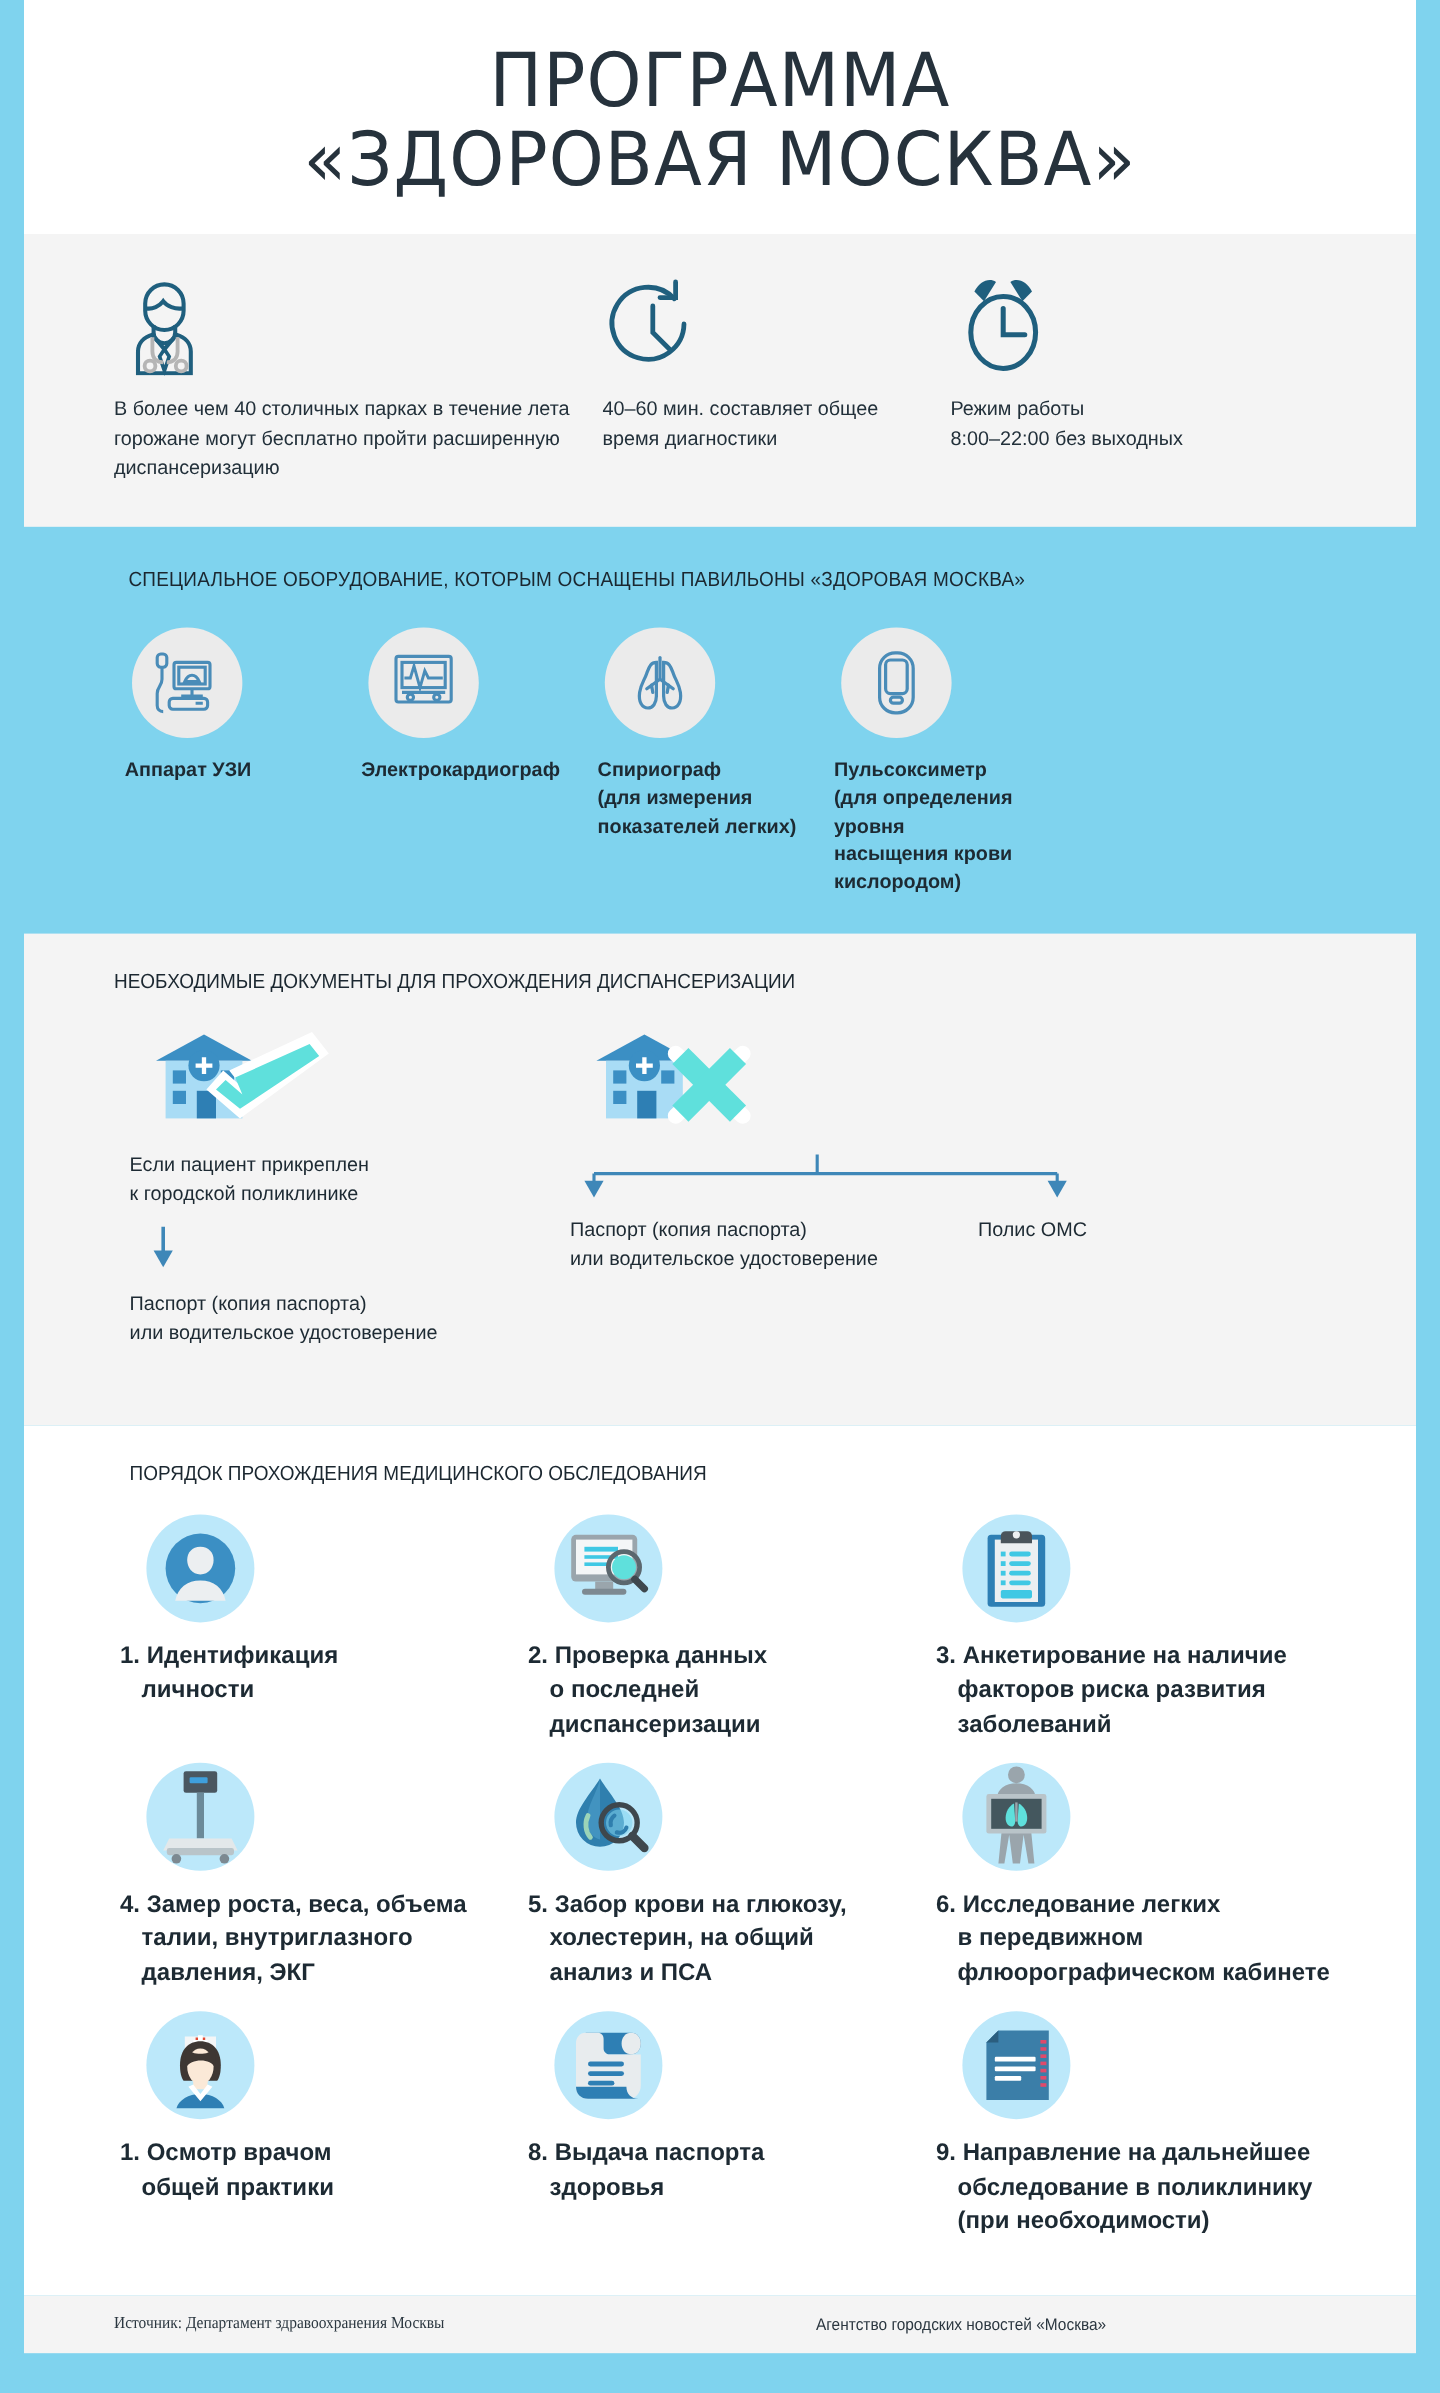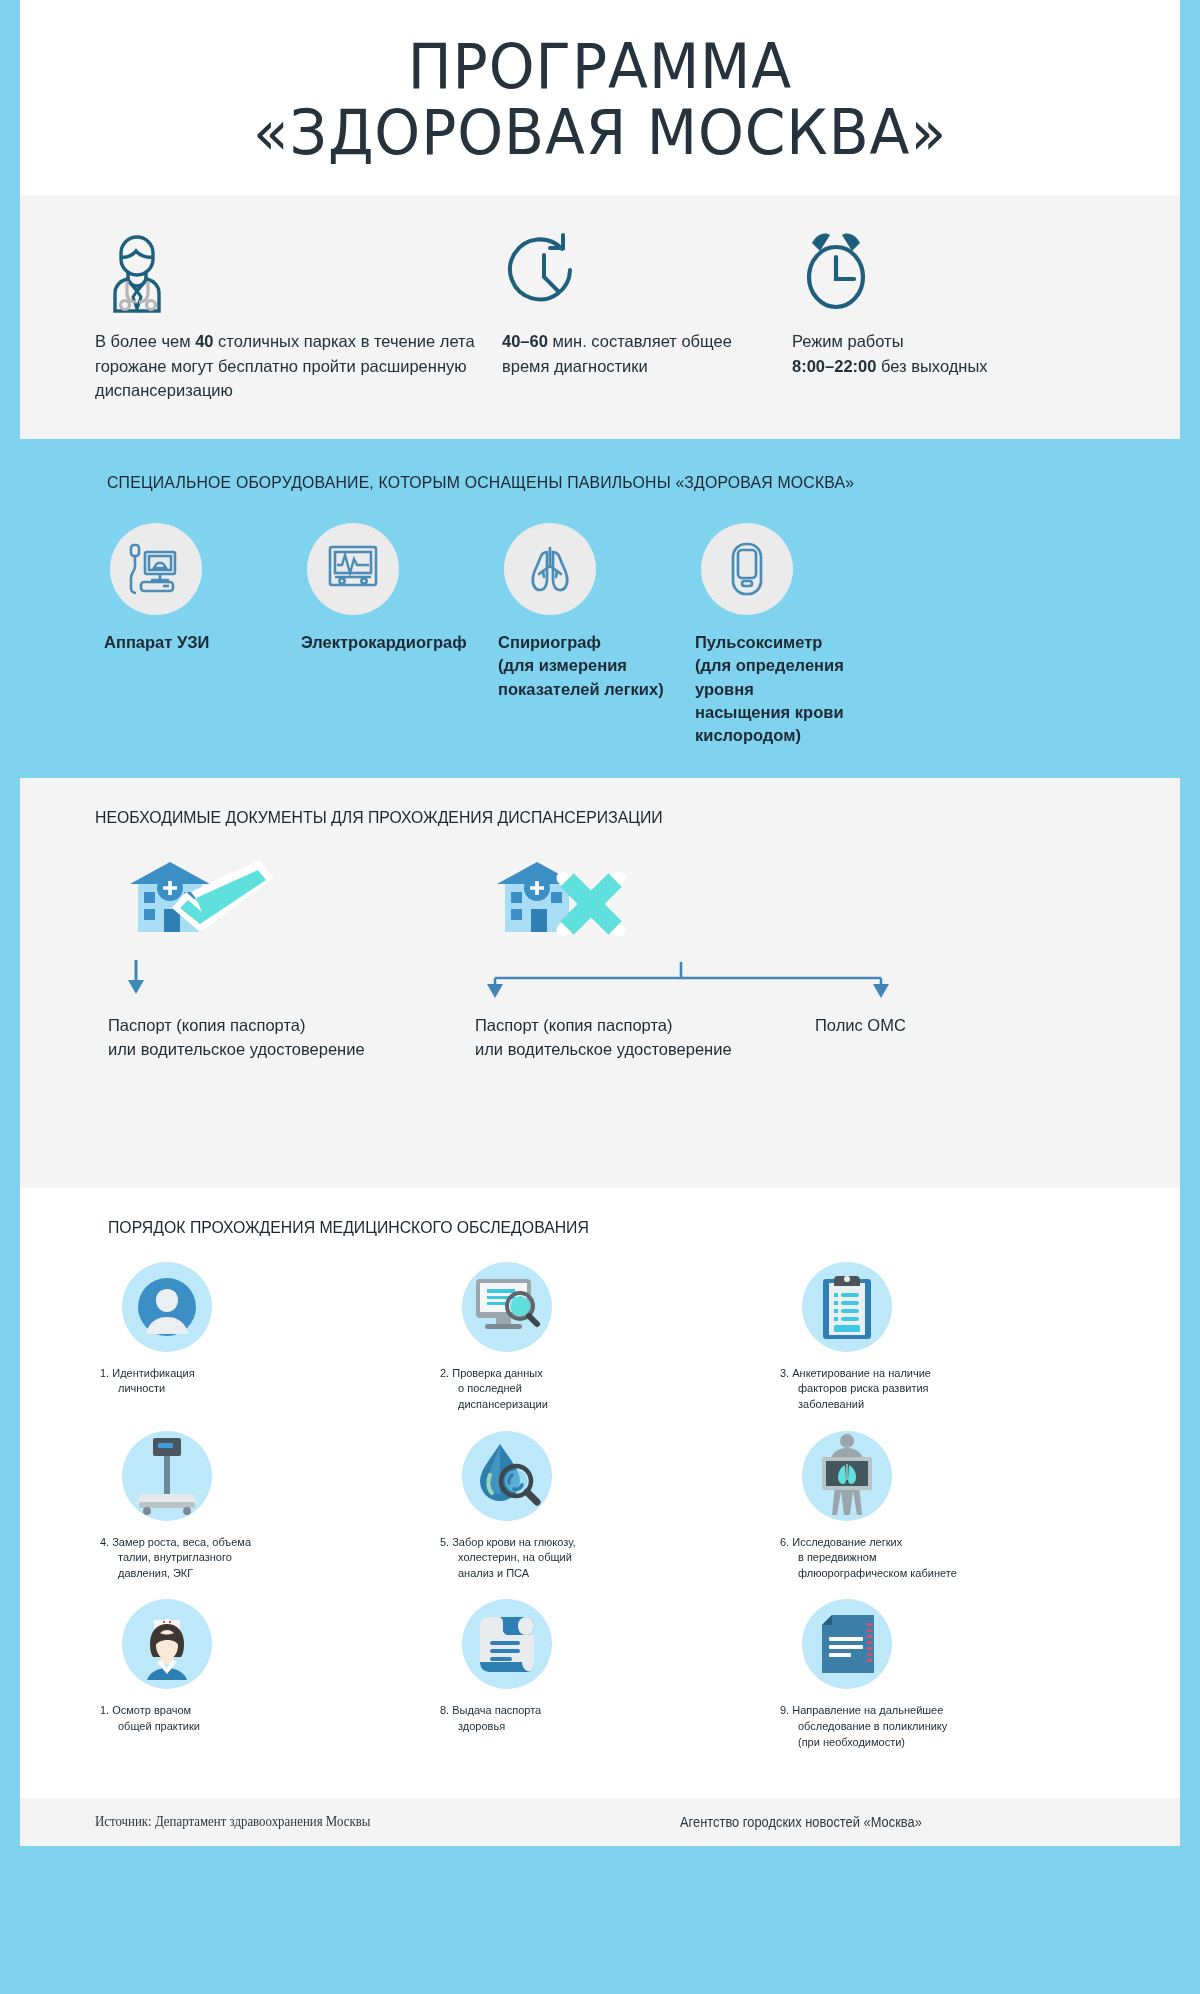--- a/index.html
+++ b/index.html
@@ -32,21 +32,21 @@
   }
 
   
   .stats-panel { padding:26px 0 36px; display:flex; }
   .stat { padding:0 12px; }
   .stat-1 { width:470px; padding-left:75px; }
   .stat-2 { width:290px; }
   .stat-3 { width:380px; }
   .stat-icon { height:92px; display:flex; align-items:flex-end; margin-bottom:16px; }
   .stat-txt { font-size:16.5px; line-height:1.48; color:#22303a; }
-  .stat-txt b { font-weight:bold; }
+  .stat-txt b { font-weight:normal; }
 
   
   .equip-band { padding:34px 0 30px;margin-left:32px; }
   .band-head {
     font-family:"Liberation Sans", sans-serif;
     font-size:17px; font-weight:normal; letter-spacing:.2px;
     color:#1b2730; margin:0 0 30px 75px; transform:scaleX(.93);
     transform-origin:left center; white-space:nowrap;
   }
   .equip-row { display:flex; padding-left:72px;font-weight:bold; }
@@ -74,22 +74,22 @@
     font-size:17px; color:#1b2730; margin:0 0 24px 88px;
     transform:scaleX(.93); transform-origin:left center; white-space:nowrap;
   }
   .steps-grid { display:flex; flex-wrap:wrap; padding-left:80px; }
   .step { width:340px; margin-bottom:18px; }
   .step-circle {
     width:90px; height:90px; border-radius:50%;
     background:#bce8fa; display:flex; align-items:center; justify-content:center;
     margin-left:22px; margin-bottom:14px; position:relative;
   }
-  .step-txt { font-size:11px; line-height:1.42; color:#1d2a33;
-              padding-left:18px; text-indent:-18px; }
+  .step-txt { font-size:20px; line-height:1.42; color:#1d2a33;
+              padding-left:18px; text-indent:-18px;font-weight:bold; }
 
   
   .footer-panel { padding:16px 0; display:flex; }
   .foot-left  { width:660px; padding-left:75px;font-family:Liberation Serif, serif; }
   .foot-right { flex:1; }
   .foot-txt { font-size:14px; color:#2b3740; transform:scaleX(.92);
               transform-origin:left center; white-space:nowrap; }
 
   .gap { height:20px; }
   svg { display:block; }
@@ -255,20 +255,22 @@
             <rect x="36" y="38" width="11" height="11" fill="#3B8FC4"></rect>
             <rect x="36" y="55" width="11" height="11" fill="#3B8FC4"></rect>
             <rect x="76" y="38" width="11" height="11" fill="#3B8FC4"></rect>
             <rect x="56" y="55" width="16" height="23" fill="#2E7FB4"></rect>
             <circle cx="62" cy="34" r="13" fill="#3B8FC4"></circle>
             <path d="M62 27v14M55 34h14" stroke="#fff" stroke-width="3.6"></path>
             <path d="M83 38 L152 6 L166 24 L92 78 L64 54 L78 38 L94 52 Z" fill="#fff"></path>
             <path d="M88 44 L150 16 L158 26 L92 70 L72 54 L80 46 L94 58 Z" fill="#5FE0DC"></path>
           </svg>
         </div>
+        <div class="doc-cond" style="white-space:pre-line">Если пациент прикреплен
+к городской поликлинике</div>
 
         <div style="height:54px; position:relative;">
           <svg width="40" height="54" viewBox="0 0 40 54" style="margin-left:14px; margin-top:14px;">
             <path d="M14 0v22" stroke="#3E87B8" stroke-width="3"></path>
             <path d="M6 20h16l-8 14z" fill="#3E87B8"></path>
           </svg>
         </div>
         <div class="doc-result" style="white-space:pre-line">Паспорт (копия паспорта)
 или водительское удостоверение</div>
       </div>

